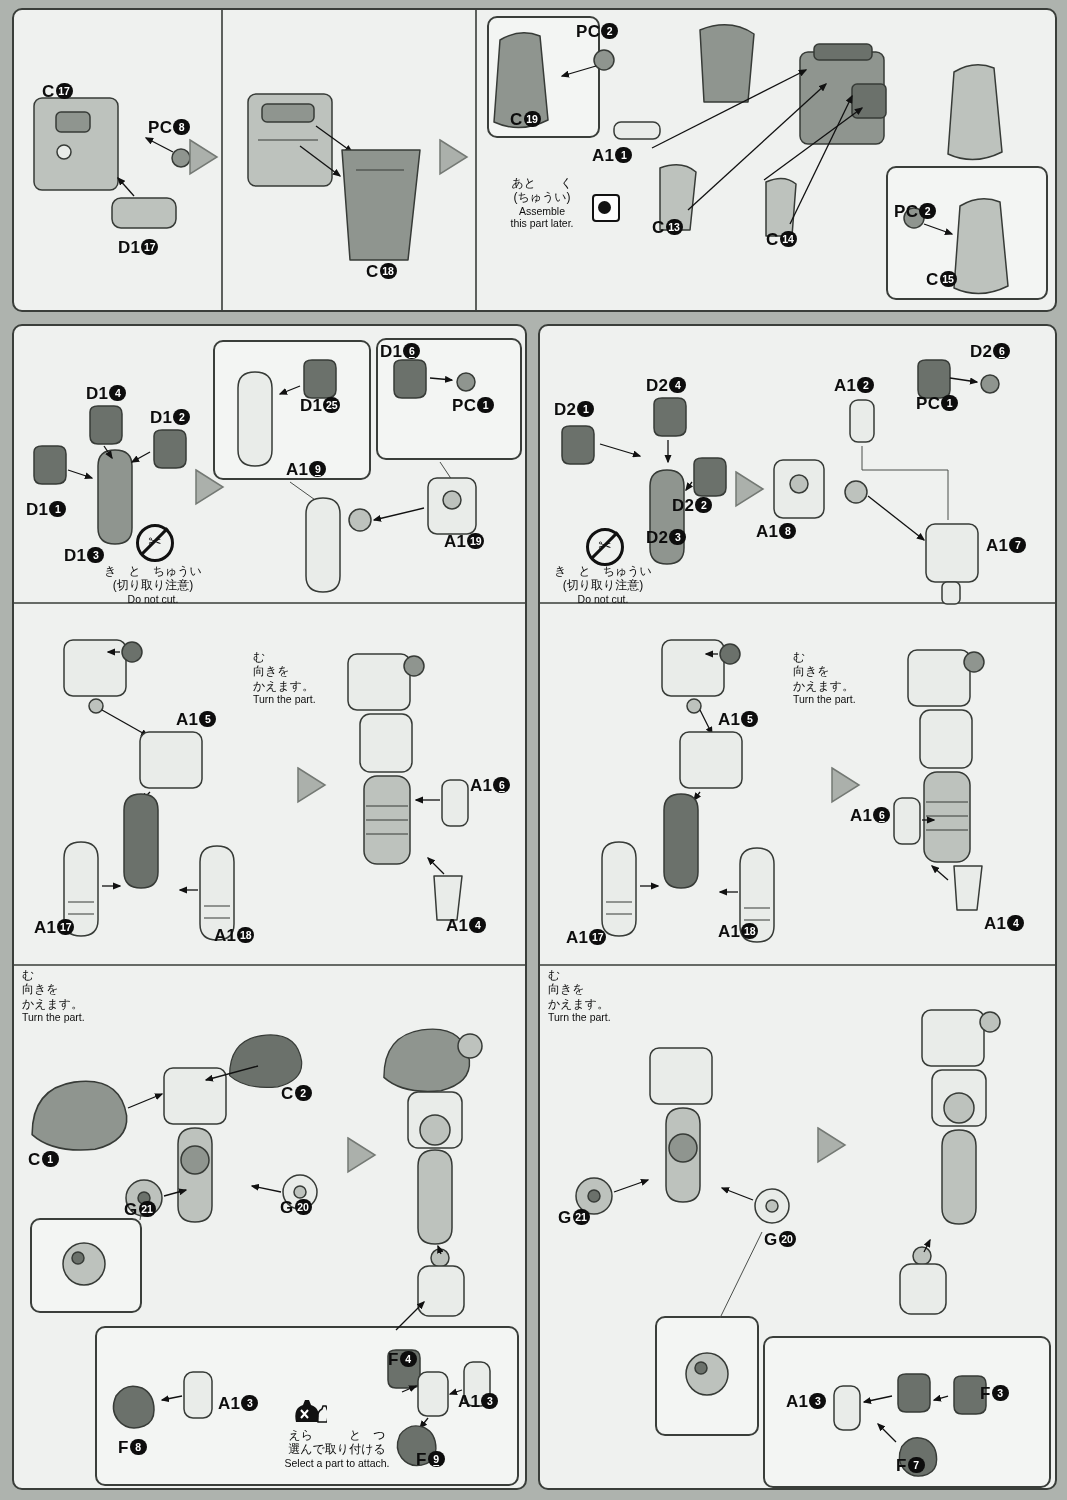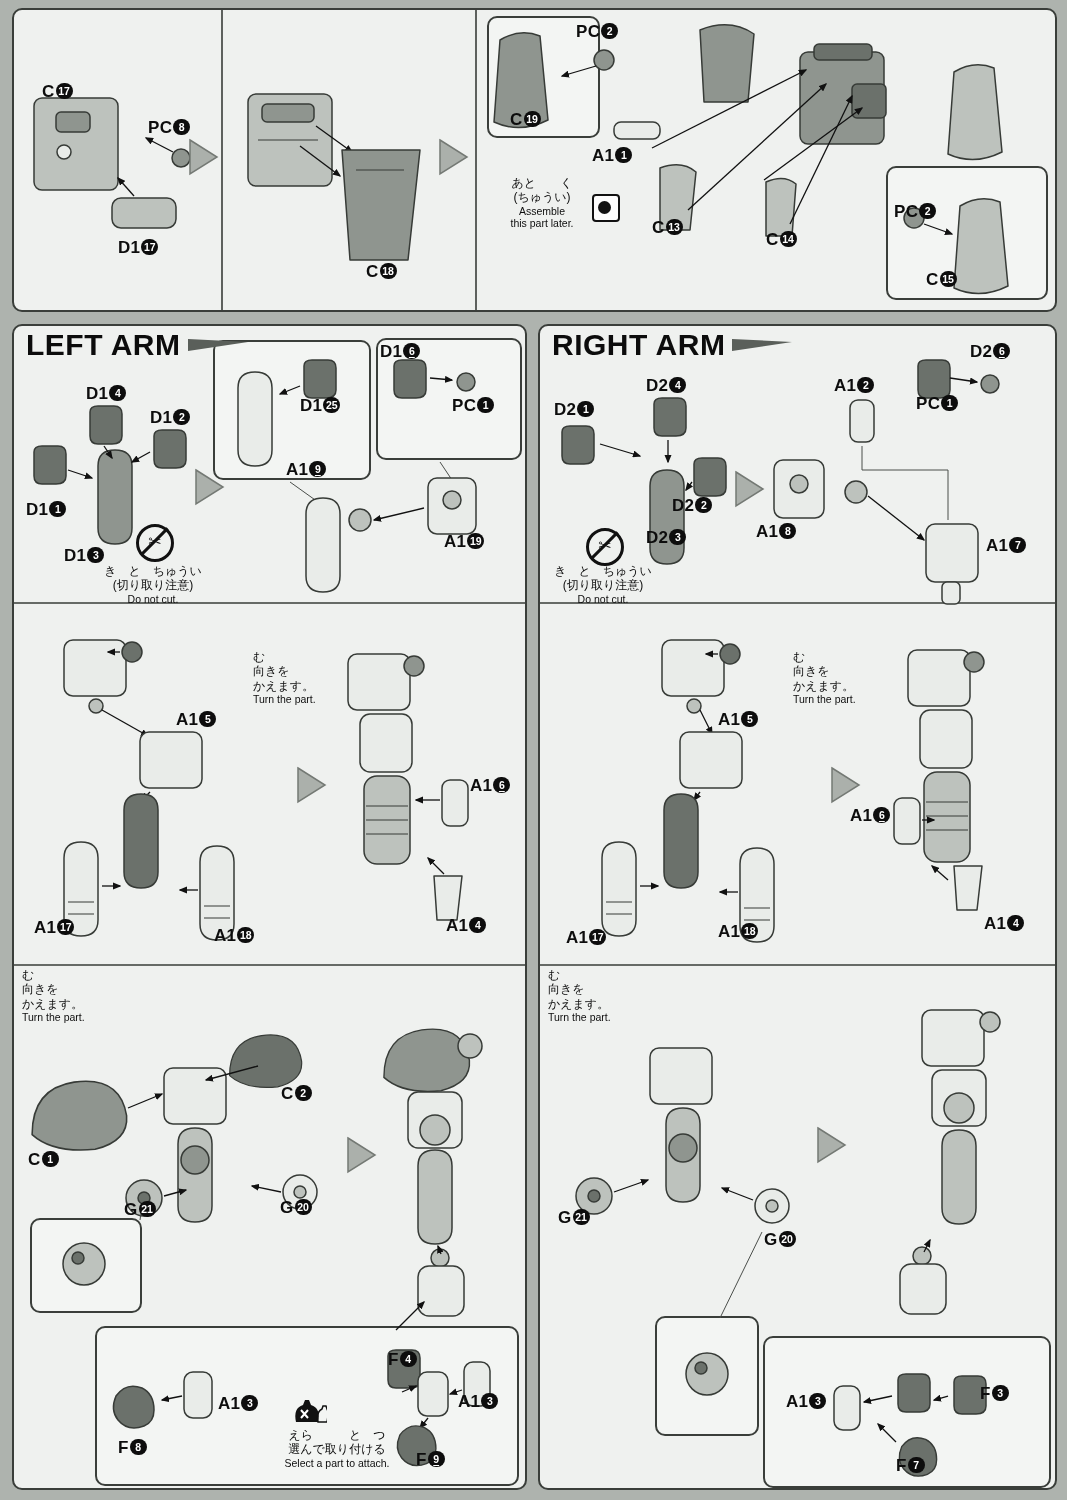--- a/index.html
+++ b/index.html
@@ -281,32 +281,20 @@
       <rect x="834" y="1386" width="26" height="44" rx="9" class="f-l s"></rect>
       <use href="#p-small" x="896" y="1374" class="f-dd s"></use>
       <path class="arr" d="M892,1396 L864,1402"></path>
       <use href="#p-small" x="952" y="1376" class="f-dd s"></use>
       <path class="arr" d="M948,1396 L934,1400"></path>
       <use href="#p-hand" transform="translate(898,1432) scale(0.92)" class="f-dd s"></use>
       <path class="arr" d="M896,1442 L878,1424"></path>
     </g>
   </svg>
 
-  <div class="title" style="left:26px;top:328px">
-    <span>LEFT ARM</span>
-    <svg width="60" height="16" viewBox="0 0 60 16">
-        <polygon points="0,2 60,5 0,14" fill="#5a5f5a"></polygon>
-      </svg>
-  </div>
-  <div class="title" style="left:552px;top:328px">
-    <span>RIGHT ARM</span>
-    <svg width="60" height="16" viewBox="0 0 60 16">
-        <polygon points="0,2 60,5 0,14" fill="#5a5f5a"></polygon>
-      </svg>
-  </div>
 
   <span class="pl" style="left:42px;top:82px"><span>C</span><span class="c">17</span></span>
   <span class="pl" style="left:148px;top:118px"><span>PC</span><span class="c">8</span></span>
   <span class="pl" style="left:118px;top:238px"><span>D1</span><span class="c">17</span></span>
   <span class="pl" style="left:366px;top:262px"><span>C</span><span class="c">18</span></span>
   <span class="pl" style="left:510px;top:110px"><span>C</span><span class="c">19</span></span>
   <span class="pl" style="left:576px;top:22px"><span>PC</span><span class="c">2</span></span>
   <span class="pl" style="left:592px;top:146px"><span>A1</span><span class="c">1</span></span>
   <span class="pl" style="left:652px;top:218px"><span>C</span><span class="c">13</span></span>
   <span class="pl" style="left:766px;top:230px"><span>C</span><span class="c">14</span></span>

